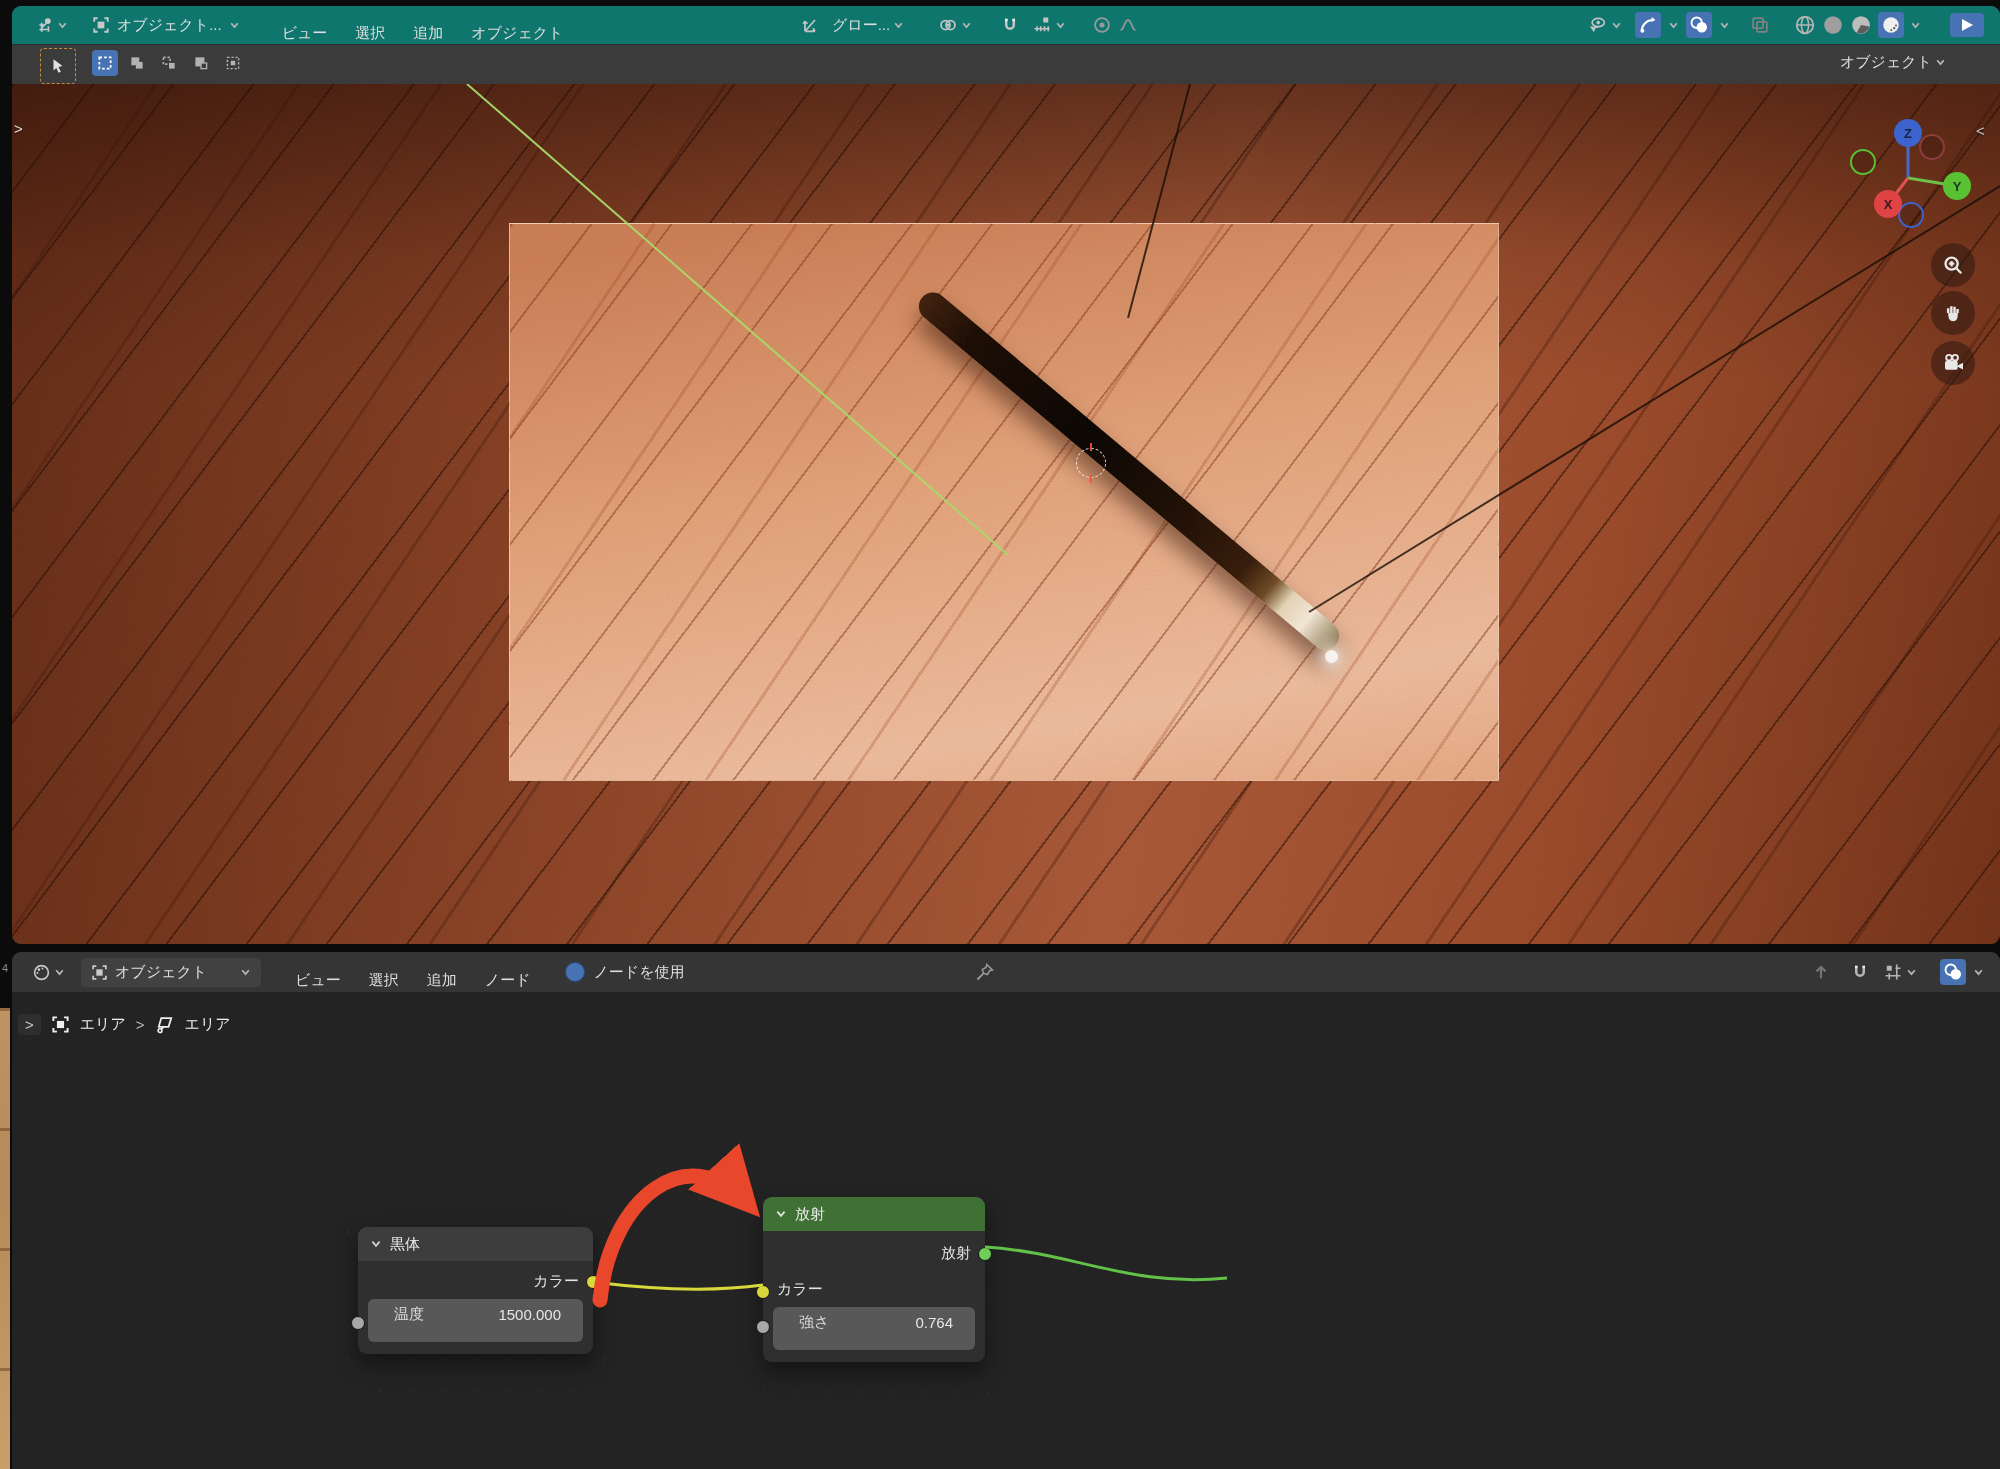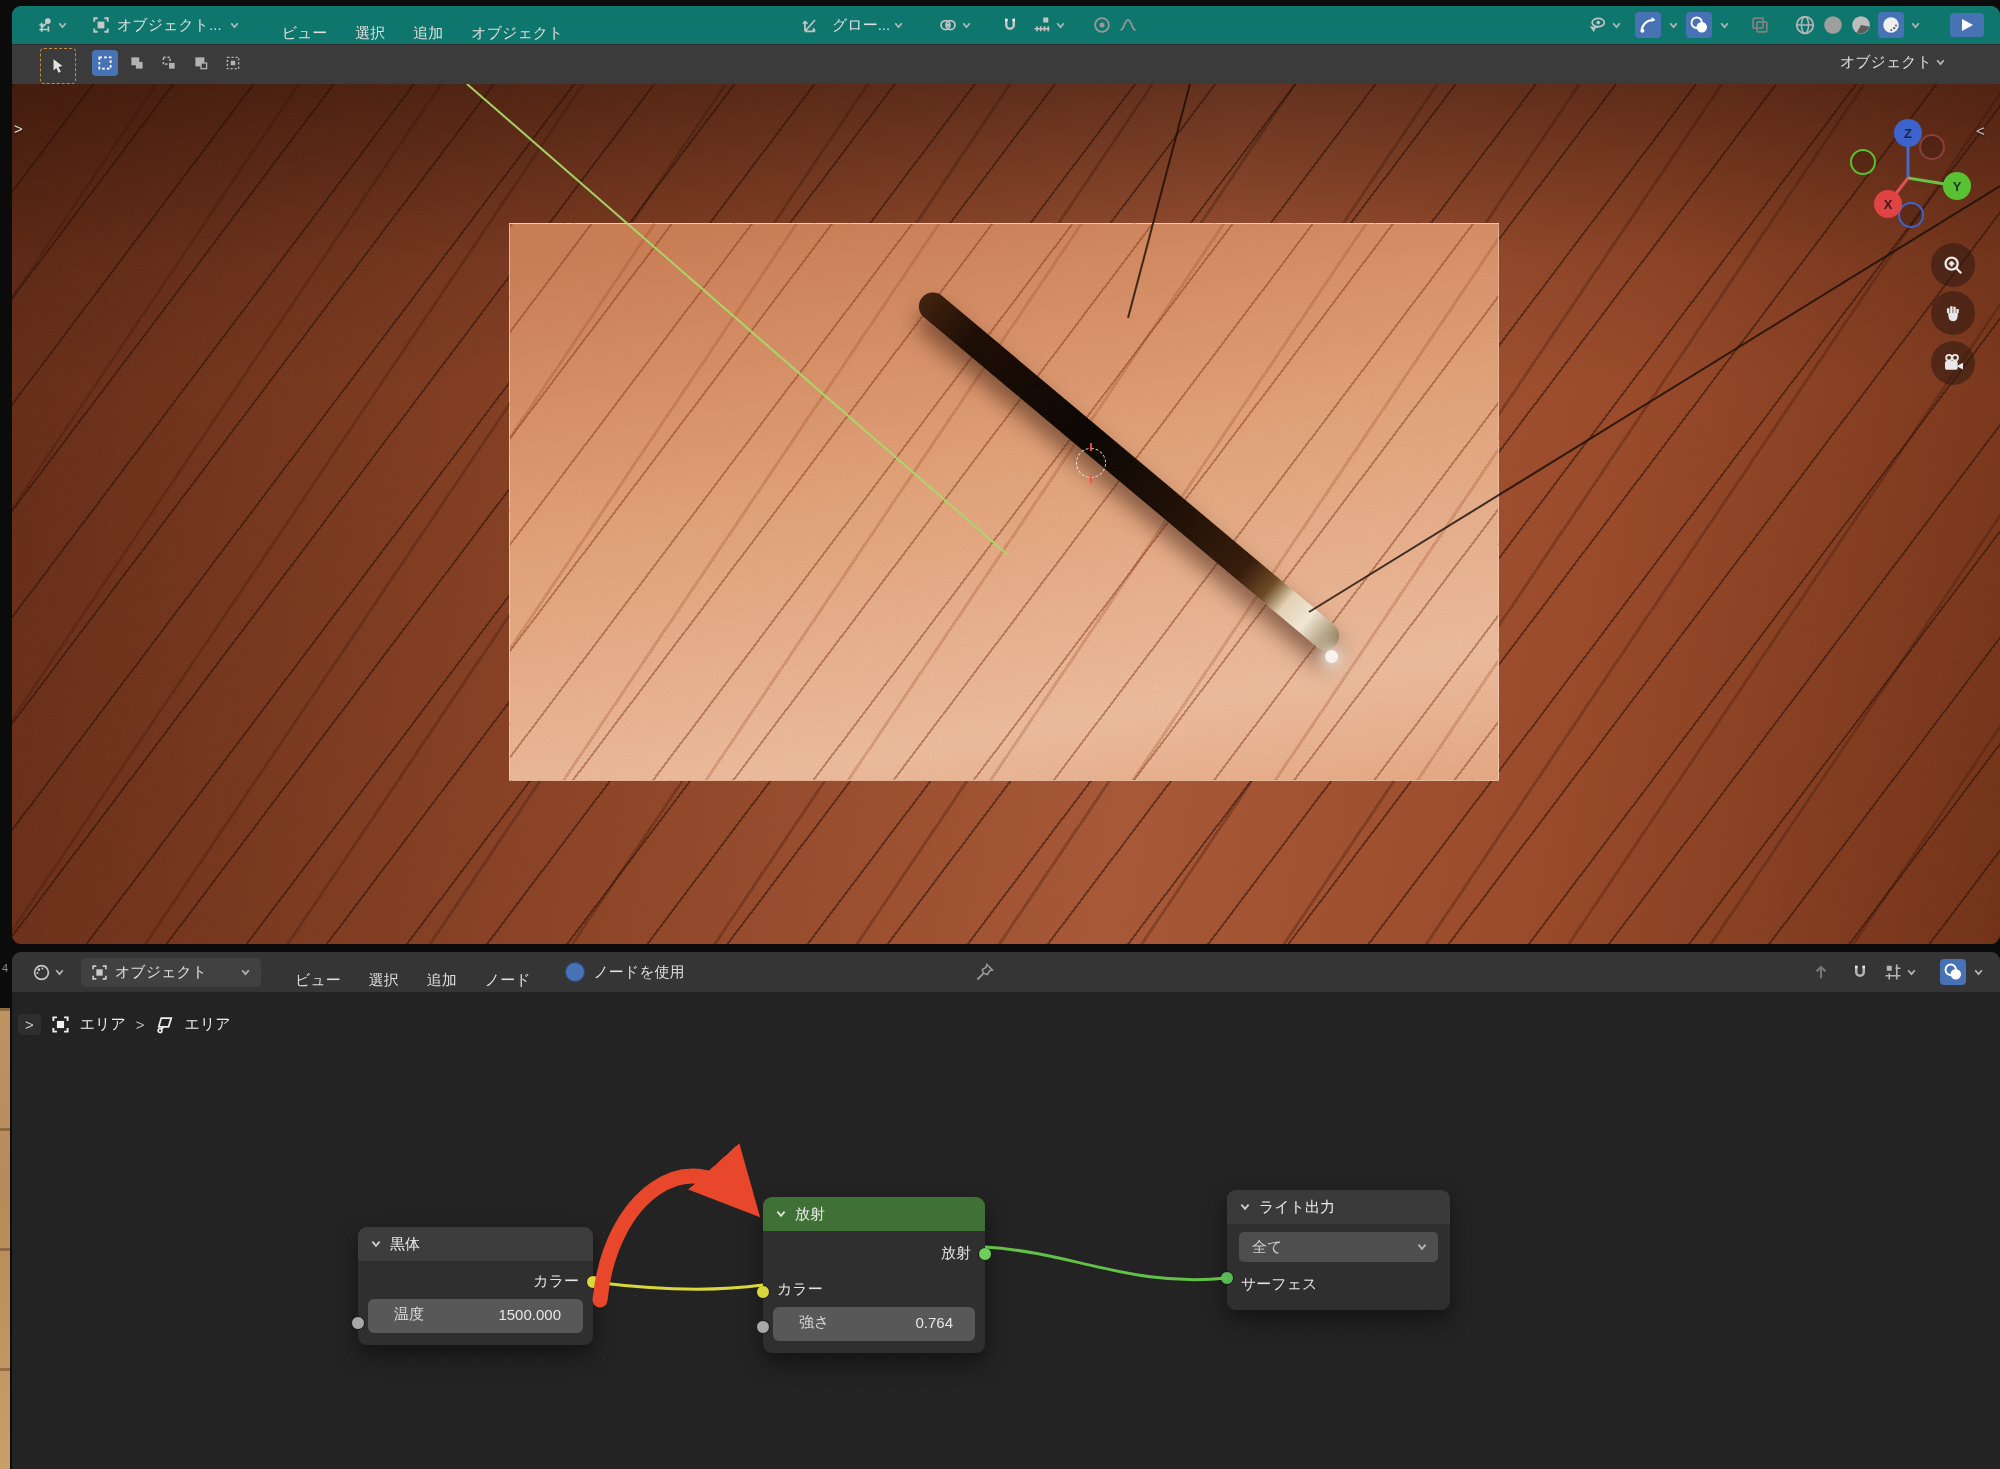--- a/index.html
+++ b/index.html
@@ -76,21 +76,21 @@
   .bc-chip{background:#2e2e2e;border-radius:4px;padding:2px 7px;color:#ccc;}
 
   .node{position:absolute;border-radius:9px;background:rgba(48,48,48,.97);
     box-shadow:0 10px 22px rgba(0,0,0,.45);font-size:15px;color:#e4e4e4;}
   .node-hd{height:34px;border-radius:9px 9px 0 0;display:flex;align-items:center;gap:8px;
     padding:0 12px;color:#ececec;}
   .hd-gray{background:#3d3d3d;} .hd-green{background:#3f7036;} .hd-dark{background:#3a3a3a;}
   .nrow{height:32px;display:flex;align-items:center;padding:0 14px;}
   .nrow.right{justify-content:flex-end;}
   .nfield{height:30px;margin:2px 10px 0 10px;background:#585858;border-radius:6px;
-    display:flex;align-items:center;padding:0 22px 4px 26px;color:#dedede;}
+    display:flex;align-items:center;padding:0 22px 13px 26px;color:#dedede;}
   .nfield .val{margin-left:auto;color:#e6e6e6;}
   .ndrop{height:30px;margin:8px 12px 0 12px;background:#4e4e4e;border-radius:5px;
     display:flex;align-items:center;padding:0 10px 0 13px;color:#cfcfcf;}
   .ndrop .dchev{margin-left:auto;}
   .sock{position:absolute;width:14px;height:14px;border-radius:50%;border:1.5px solid #161616;box-sizing:border-box;}
   .sock.yellow{background:#d8d83c;} .sock.gray{background:#a8a8a8;}
   .sock.green{background:#6ece58;} .sock.green2{background:#58b858;}
 
   .wood-sliver{position:absolute;left:0;top:1008px;width:10px;height:461px;
     background:
@@ -481,37 +481,19 @@
         </div>
         <div class="nfield" style="margin-bottom:12px;">
           <span>強さ</span>
           <span class="val">0.764</span>
         </div>
         <span class="sock green" style="right:-7px;top:50px;"></span>
         <span class="sock yellow" style="left:-7px;top:88px;"></span>
         <span class="sock gray" style="left:-7px;top:123px;"></span>
       </div>
 
-      <div class="node" style="left:1215px;top:198px;width:223px;z-index:5;">
-        <div class="node-hd hd-dark">
-          <svg width="12" height="12" viewBox="0 0 10 10">
-              <polyline points="2,3 5,6.5 8,3" fill="none" stroke="#cfcfcf" stroke-width="1.6"></polyline>
-            </svg>
-          <span>ライト出力</span>
-        </div>
-        <div class="ndrop">
-          <span>全て</span>
-          <svg class="dchev" width="12" height="12" viewBox="0 0 10 10">
-              <polyline points="2,3 5,6.5 8,3" fill="none" stroke="#b5b5b5" stroke-width="1.6"></polyline>
-            </svg>
-        </div>
-        <div class="nrow" style="margin-top:6px;margin-bottom:10px;">
-          <span>サーフェス</span>
-        </div>
-        <span class="sock green2" style="left:-7px;top:81px;"></span>
-      </div>
     </div>
   </div>
 
   <span class="frame-num">4</span>
   <div class="wood-sliver"></div>
 
 </div>
 
 </body></html>

